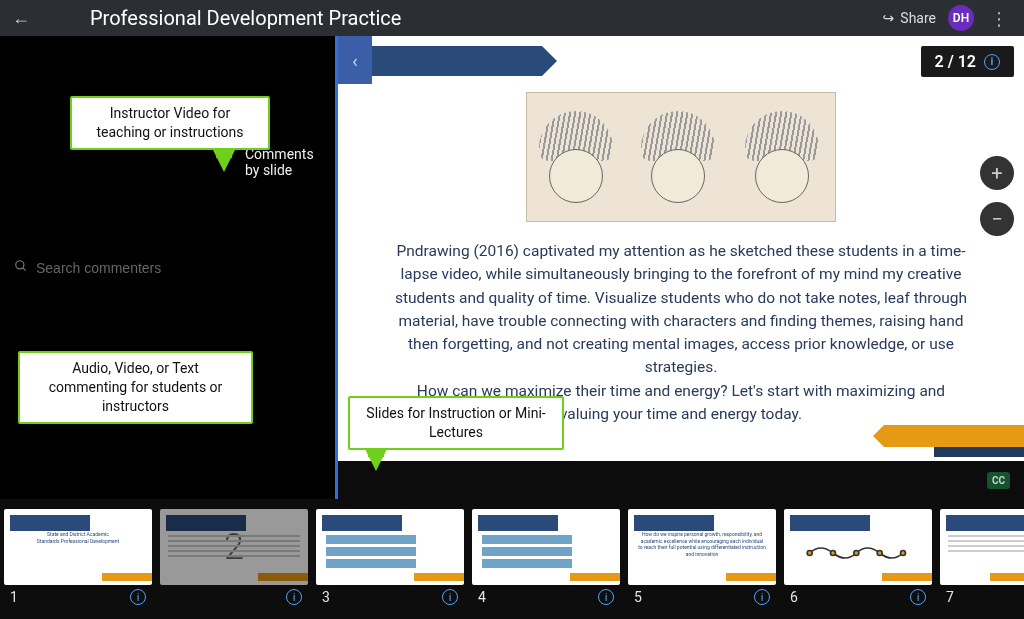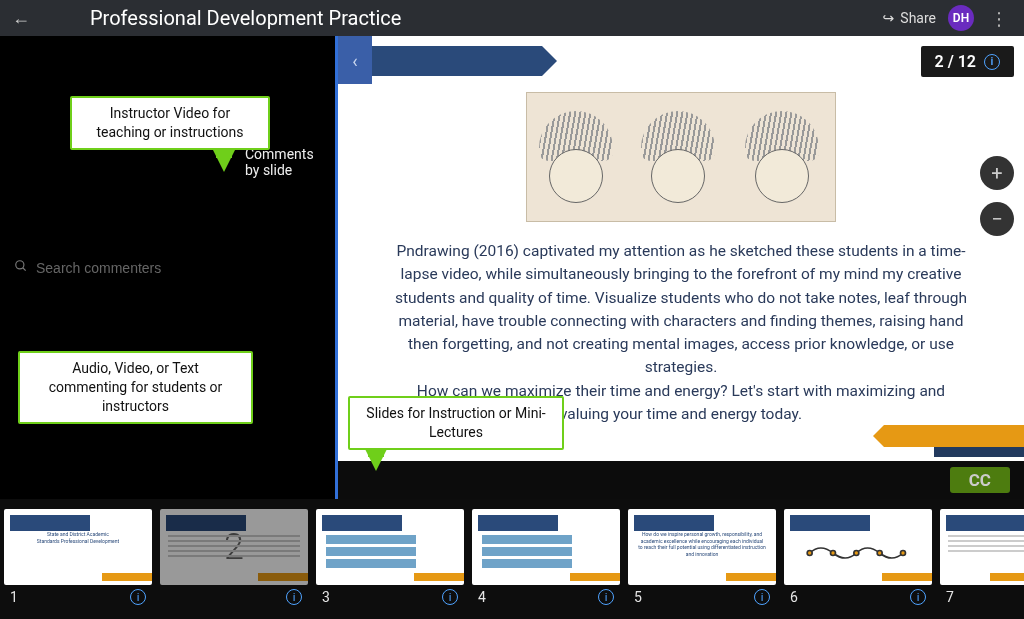--- a/index.html
+++ b/index.html
@@ -245,22 +245,22 @@
   }
   .action-bar {
     height: 38px;
     background: #0c0c0c;
     display: flex;
     align-items: center;
     justify-content: flex-end;
     padding: 0 14px;
   }
   .cc-btn {
-    background:#4d7c0f; color:#ccc; font-size:17px; font-weight:700;
-    padding:3px 19px; border-radius:3px;
+    background:#14532d; color:#ccc; font-size:10px; font-weight:700;
+    padding:3px 5px; border-radius:3px;
   }
 
   
   .thumbs {
     height: 120px;
     background: #0d0d0d;
     display: flex;
     padding: 10px 4px 0 4px;
     gap: 8px;
     position: relative;

